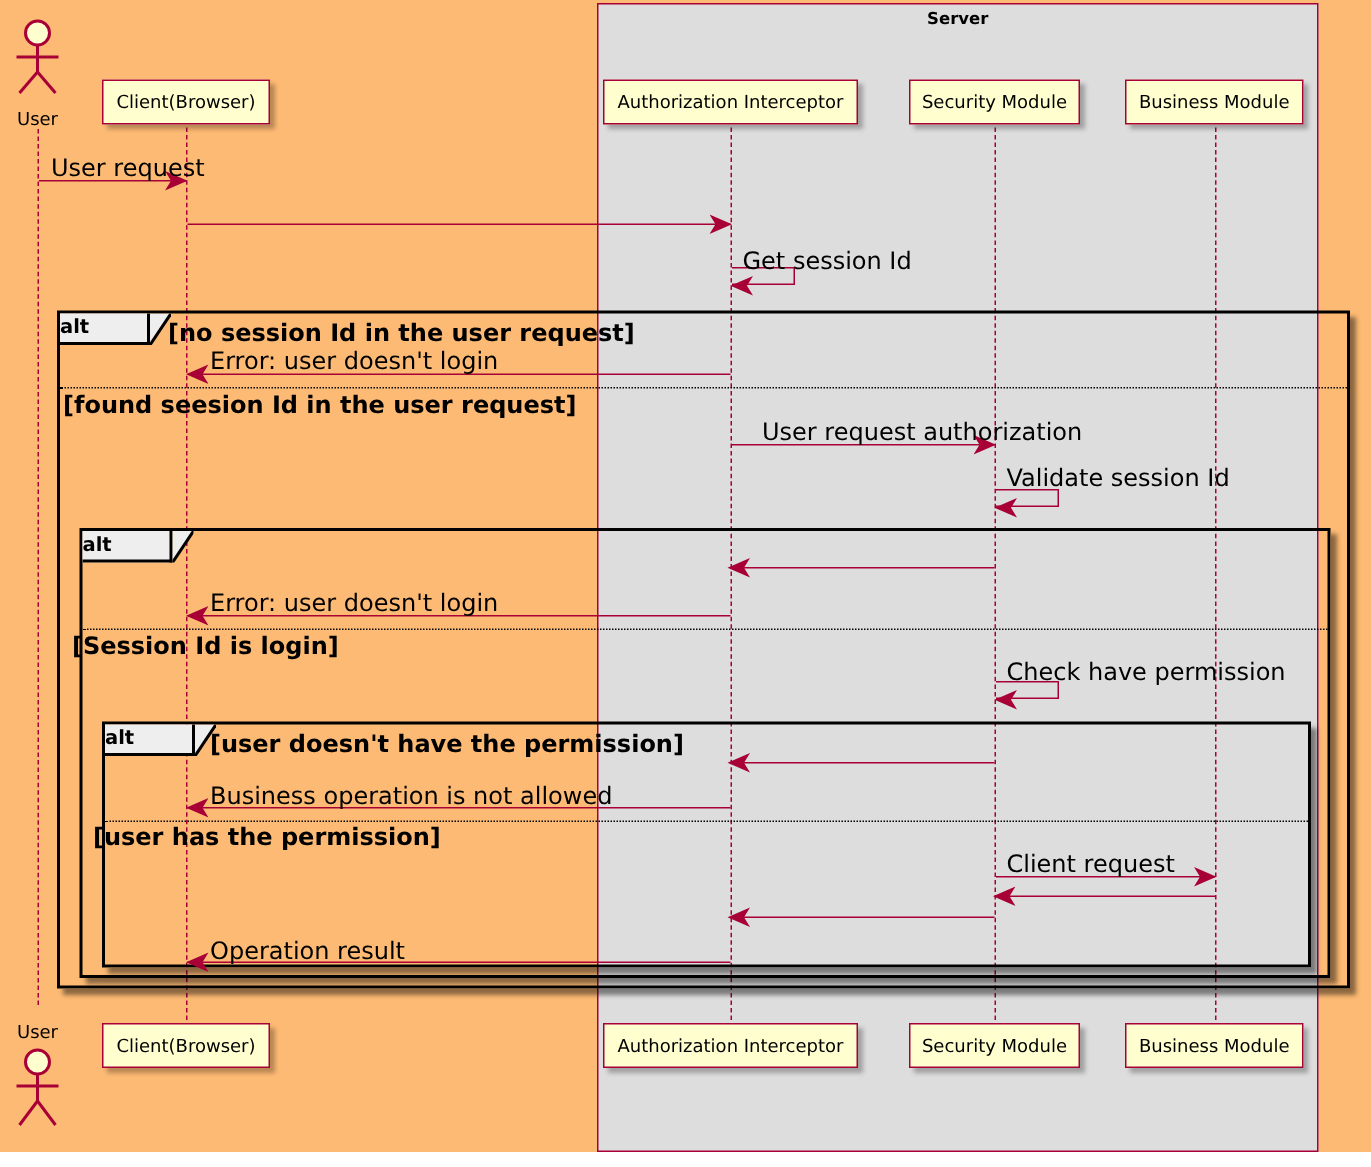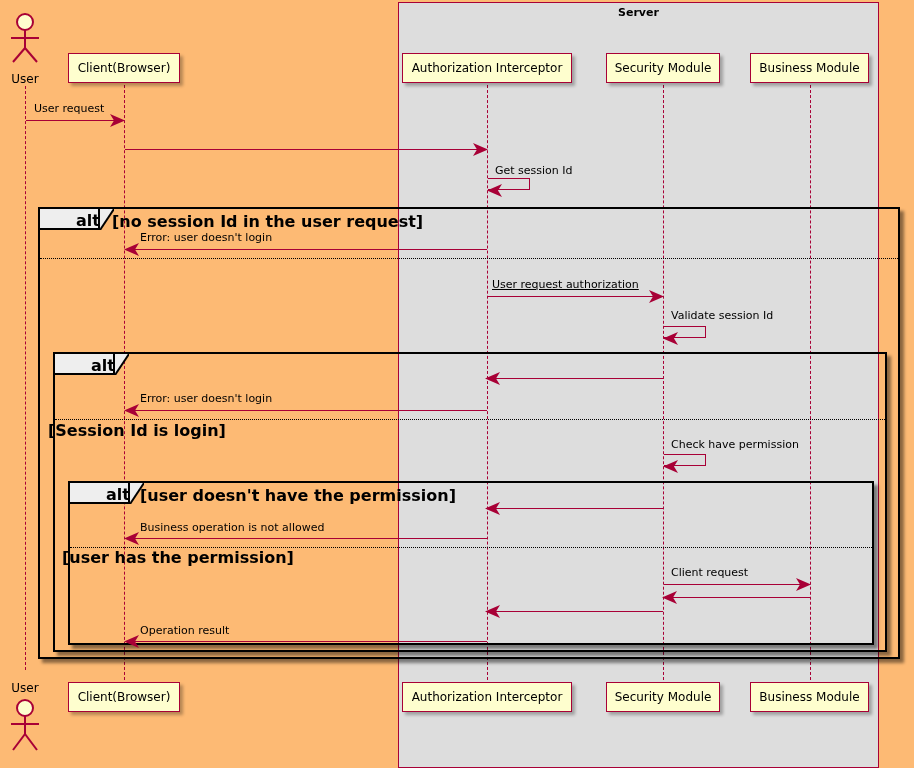--- a/index.html
+++ b/index.html
@@ -60,21 +60,21 @@
     white-space: nowrap;
   }
   
   .msg-line {
     position: absolute;
     height: 0;
     border-top: 1px solid #A80036;
   }
   .msg-label {
     position: absolute;
-    font-size: 11px;
+    font-size: 16px;
     color: #000000;
     white-space: nowrap;
   }
   .arrowhead { position: absolute; }
   
   .self-msg {
     position: absolute;
     border: 1px solid #A80036;
     border-left: none;
     box-sizing: border-box;
@@ -95,25 +95,25 @@
     box-sizing: border-box;
     height: 21px;
   }
   .frag-tab-clip {
     position: absolute;
     height: 21px;
     box-sizing: border-box;
   }
   .frag-label {
     position: absolute;
-    font-size: 16px;
+    font-size: 13px;
     font-weight: bold;
     color: #000000;
     white-space: nowrap;
-    text-align: right;
+    text-align: left;
   }
   .frag-cond {
     position: absolute;
     font-size: 16px;
     font-weight: bold;
     color: #000000;
     white-space: nowrap;
   }
   .frag-divider {
     position: absolute;
@@ -177,32 +177,33 @@
   <div class="frag" style="left:38px; top:207px; width:862px; height:452px;"></div>
   <div class="frag-tab" style="left:40px; top:209px; width:60px;"></div>
   <svg class="frag-tab-clip" style="left:100px; top:209px;" width="14" height="21" viewBox="0 0 14 21">
     <polygon points="0,0 14,0 0,21" fill="#EEEEEE" stroke="none"></polygon>
     <line x1="14" y1="0" x2="0" y2="21" stroke="#000000" stroke-width="2"></line>
     <line x1="0" y1="0" x2="14" y2="0" stroke="#000000" stroke-width="0"></line>
   </svg>
   <div class="frag-label" style="left:40px; top:211px; width:60px;">alt</div>
   <div class="frag-cond" style="left:112px; top:212px;">[no session Id in the user request]</div>
   <div class="frag-divider" style="left:40px; top:258px; width:858px;"></div>
+  <div class="frag-cond" style="left:42px; top:260px;">[found seesion Id in the user request]</div>
 
   <div class="msg-line" style="left:125px; top:249px; width:362px;"></div>
   <svg class="arrowhead" style="left:123px; top:242px;" width="16" height="15" viewBox="0 0 16 15">
     <polygon points="16,1 1,7.5 16,14 12,7.5" fill="#A80036"></polygon>
   </svg>
   <div class="msg-label" style="left:140px; top:231px;">Error: user doesn't login</div>
 
   <div class="msg-line" style="left:488px; top:296px; width:175px;"></div>
   <svg class="arrowhead" style="left:649px; top:289px;" width="16" height="15" viewBox="0 0 16 15">
     <polygon points="0,1 15,7.5 0,14 4,7.5" fill="#A80036"></polygon>
   </svg>
-  <div class="msg-label" style="left:492px; top:278px;text-decoration:underline;">User request authorization</div>
+  <div class="msg-label" style="left:508px; top:278px;">User request authorization</div>
 
   <div class="self-msg" style="left:664px; top:326px; width:42px; height:12px;"></div>
   <svg class="arrowhead" style="left:662px; top:331px;" width="16" height="15" viewBox="0 0 16 15">
     <polygon points="16,1 1,7.5 16,14 12,7.5" fill="#A80036"></polygon>
   </svg>
   <div class="msg-label" style="left:671px; top:309px;">Validate session Id</div>
 
   <div class="frag" style="left:53px; top:352px; width:834px; height:300px;"></div>
   <div class="frag-tab" style="left:55px; top:354px; width:60px;"></div>
   <svg class="frag-tab-clip" style="left:115px; top:354px;" width="14" height="21" viewBox="0 0 14 21">

